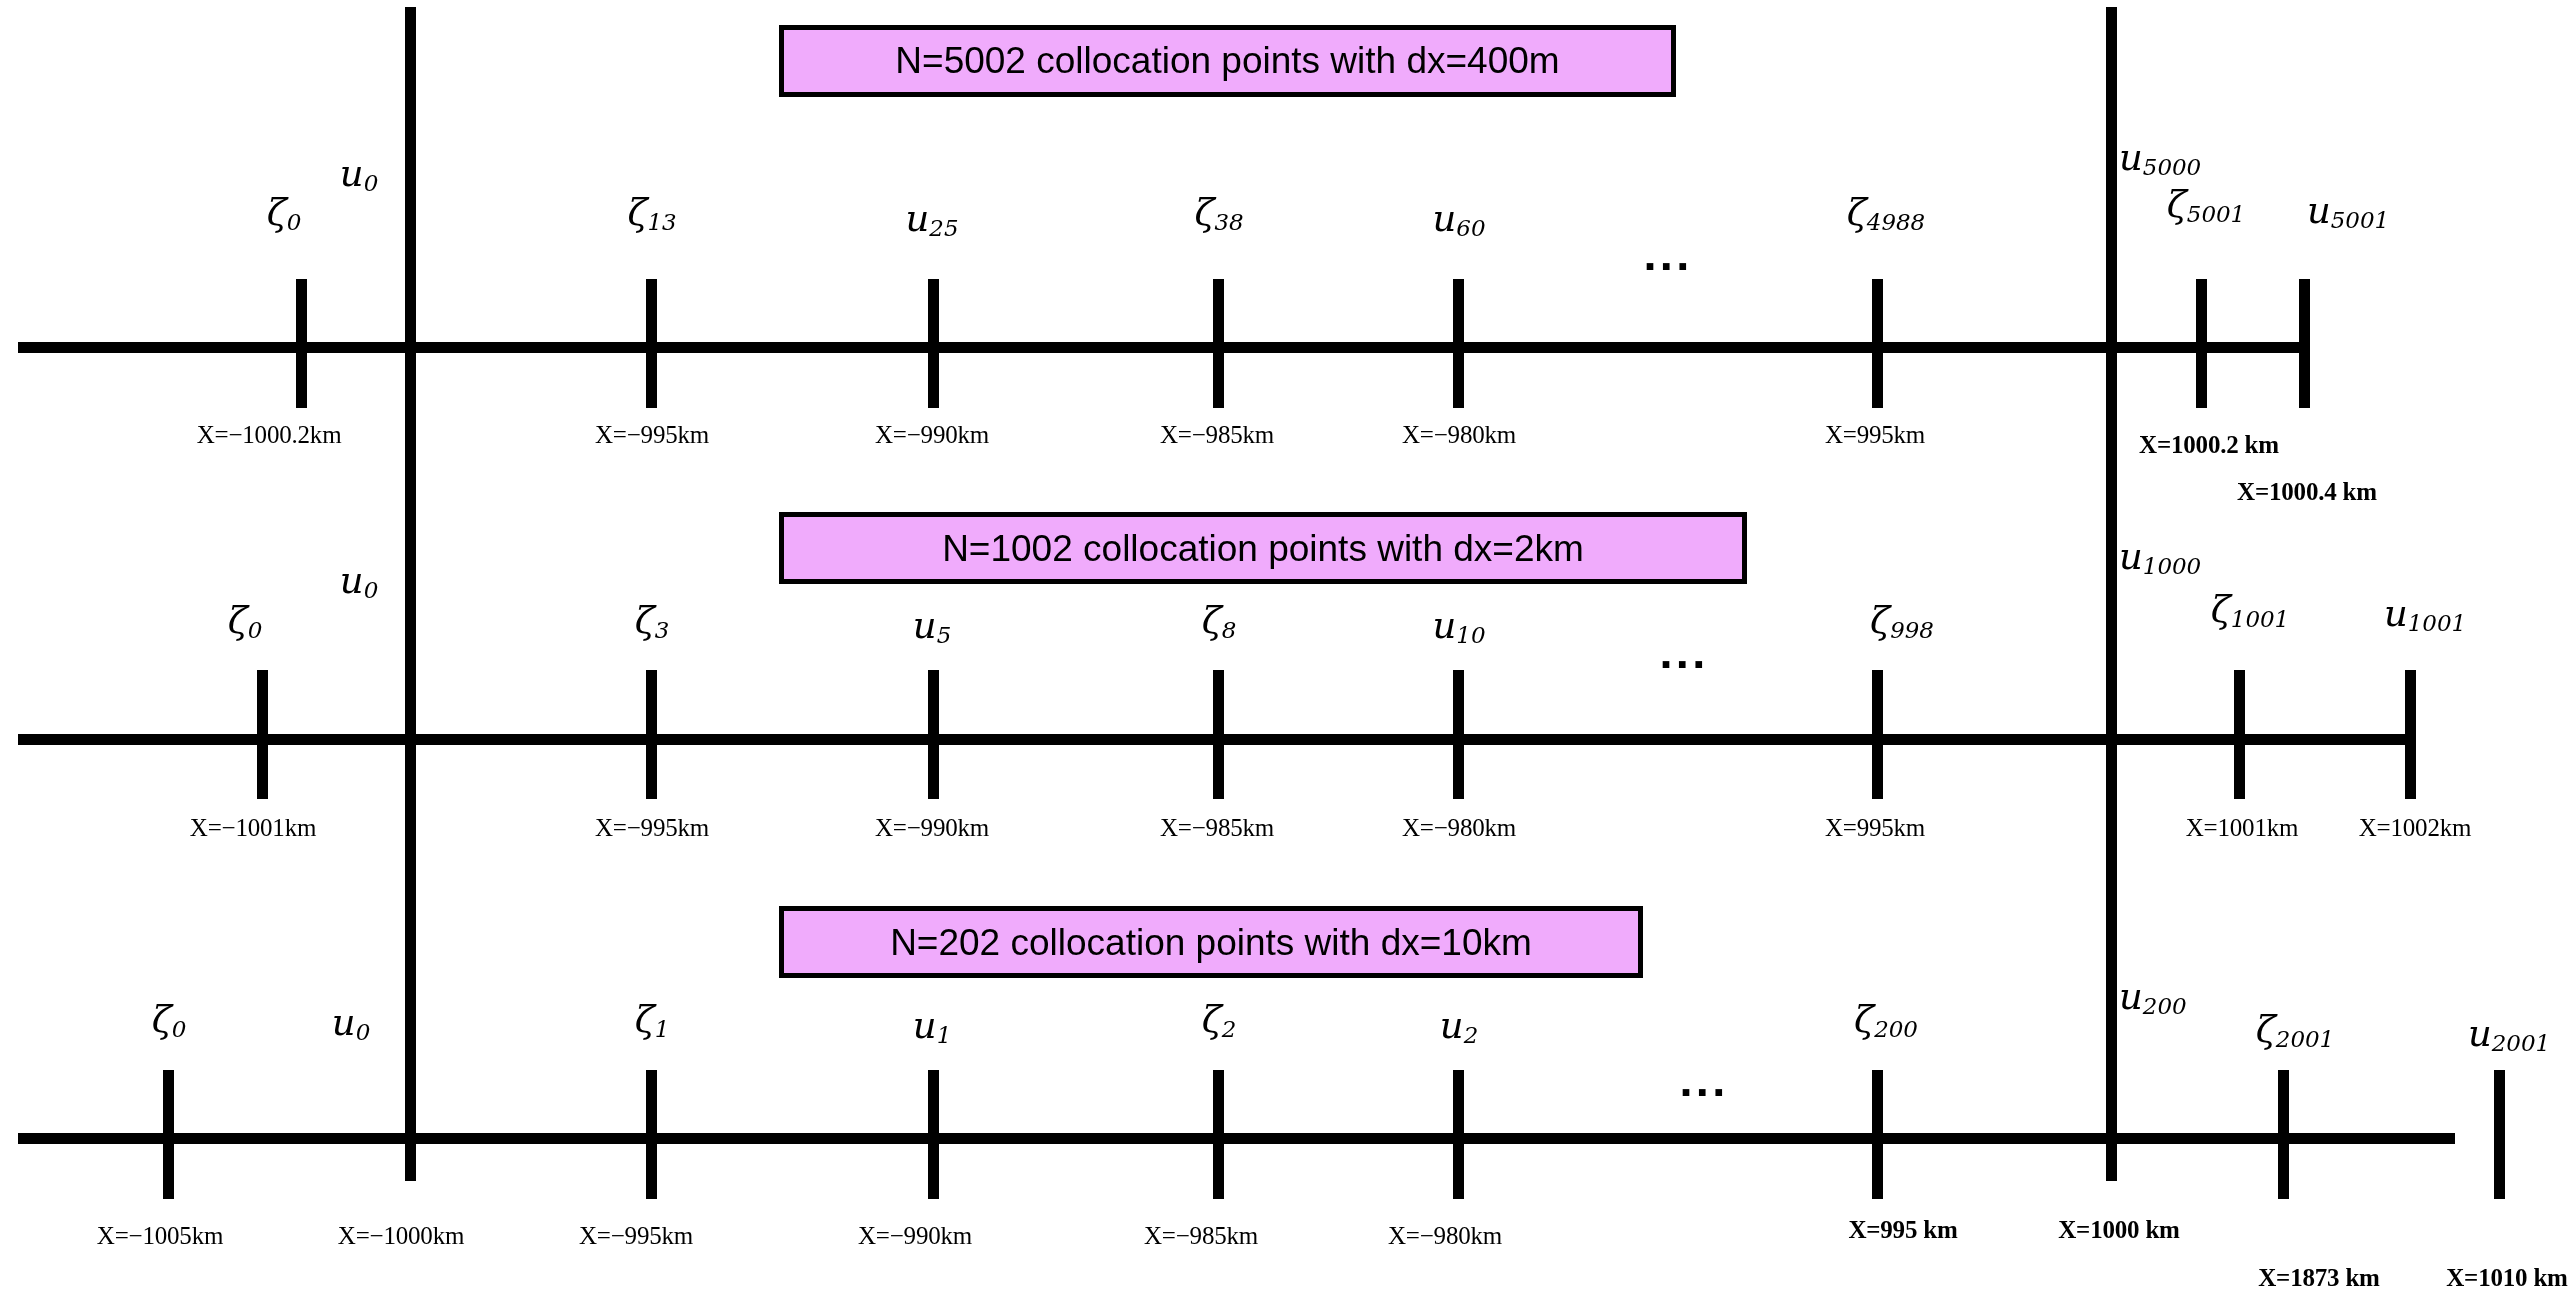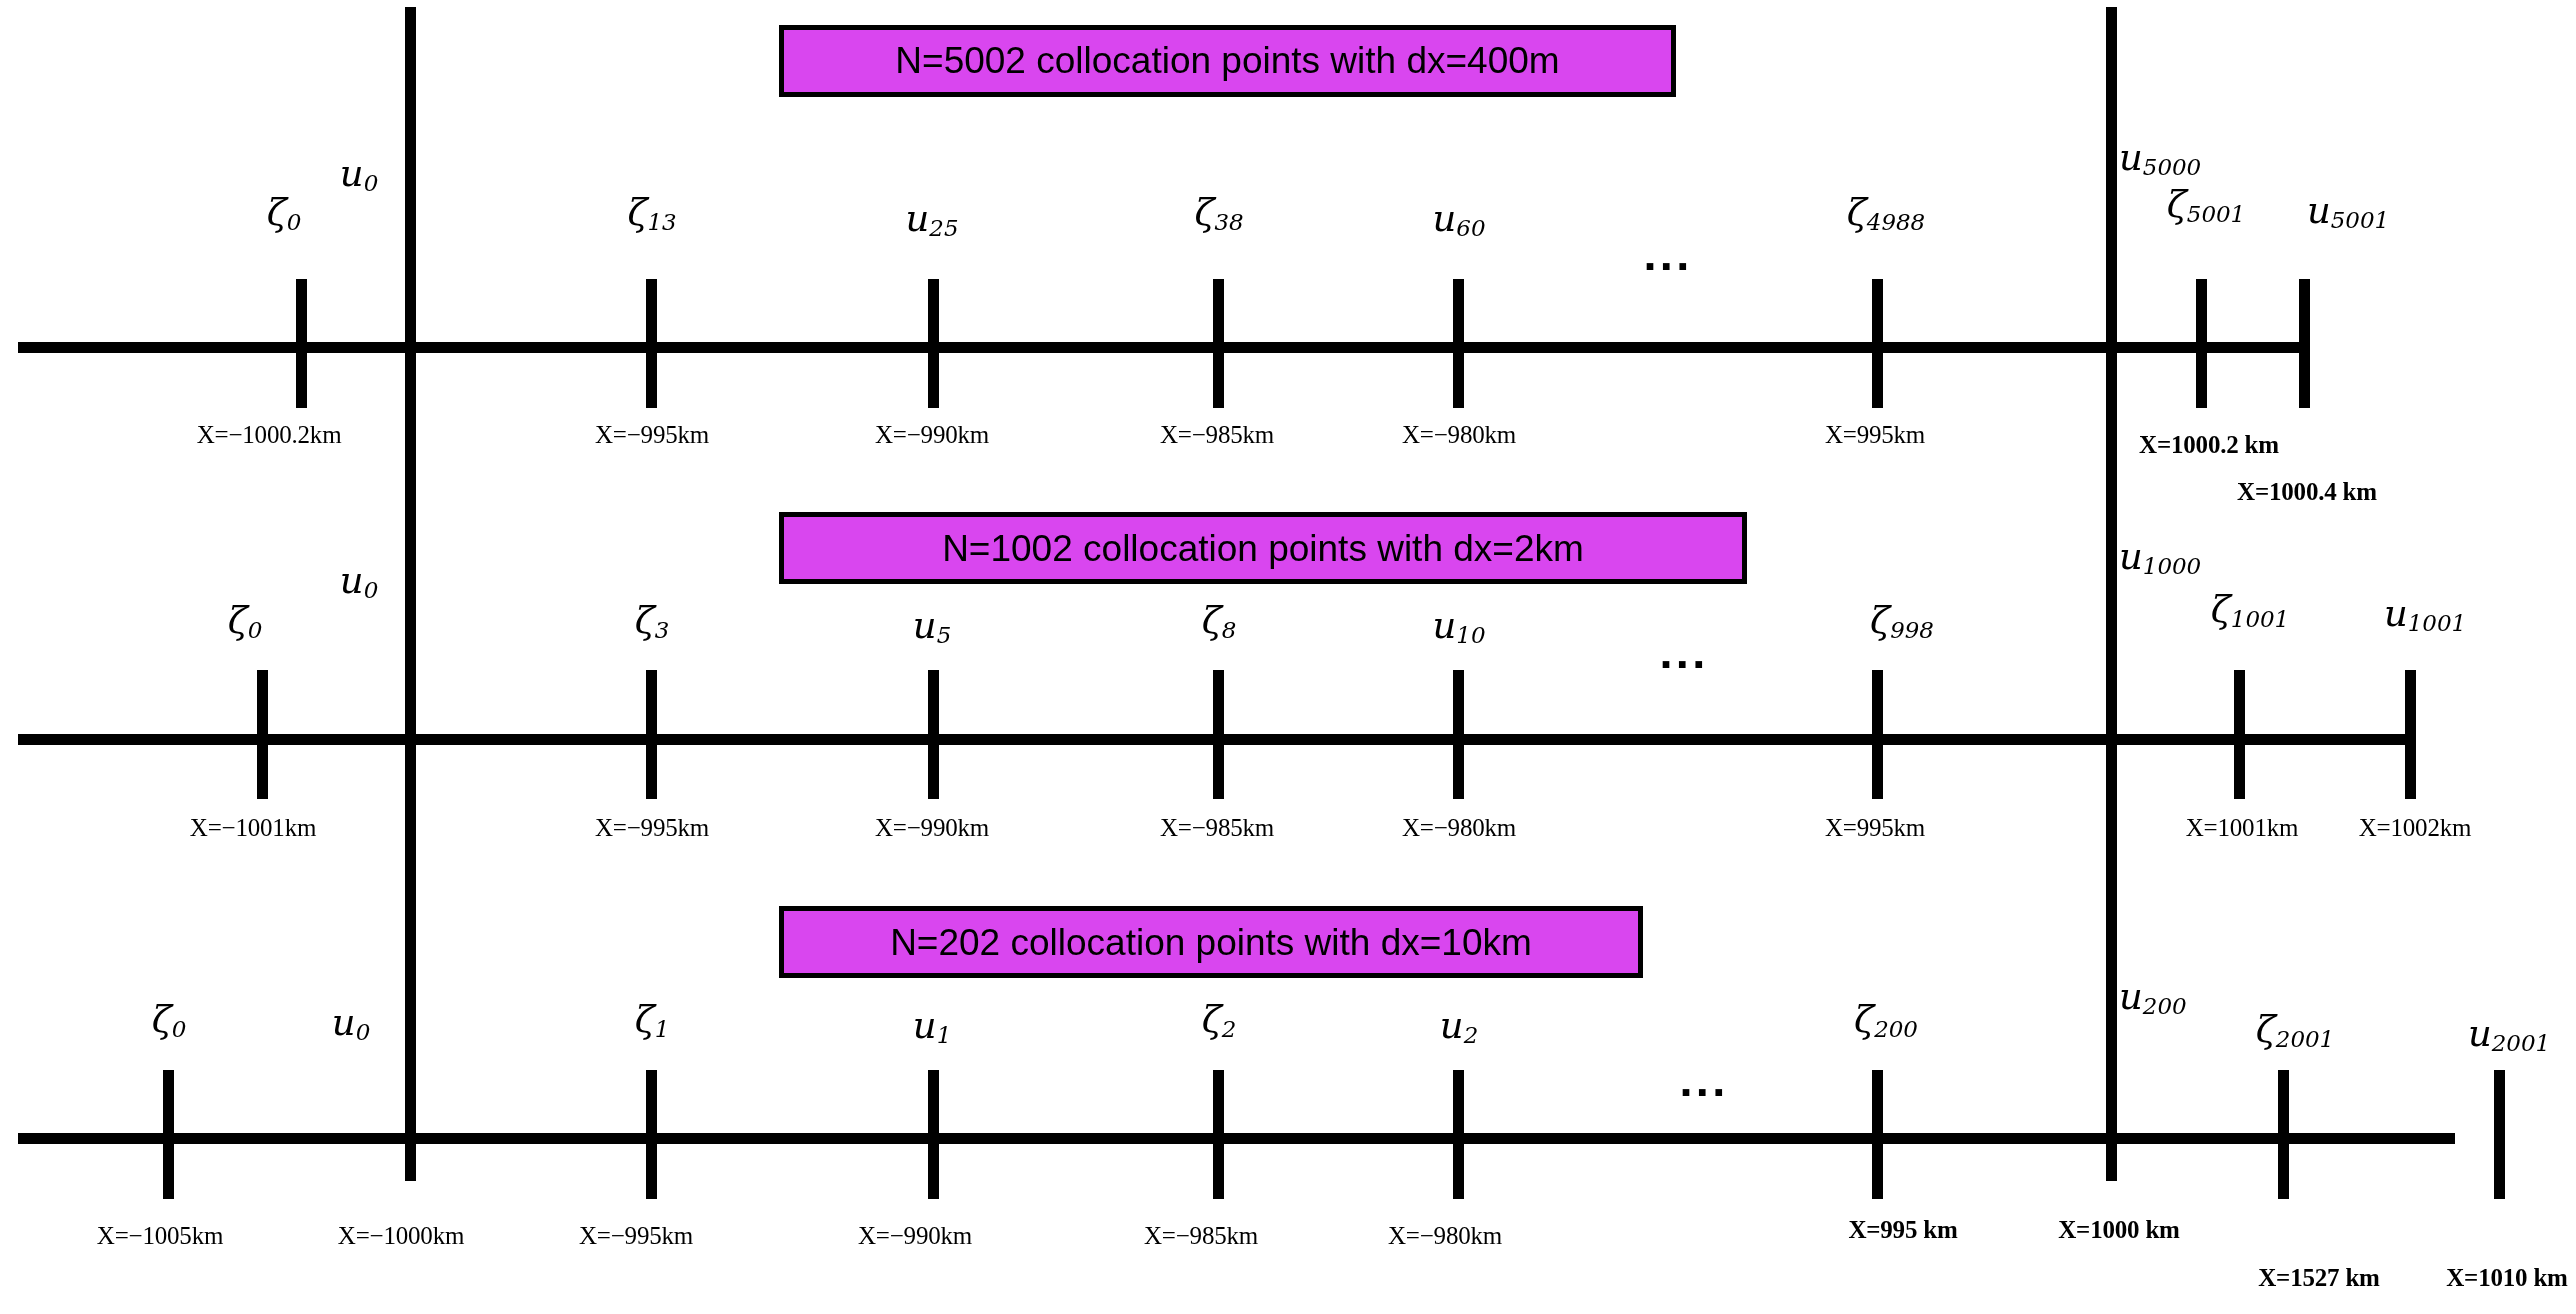--- a/index.html
+++ b/index.html
@@ -78,21 +78,21 @@
     line-height: 1;
     letter-spacing: 3.3px;
     white-space: nowrap;
     transform: translateX(-50%);
   }
 
   
   .titlebox {
     position: absolute;
     border: 5.7px solid #000000;
-    background: #d946ef;
+    background: #f0abfc;
     box-sizing: border-box;
     display: flex;
     align-items: center;
     justify-content: center;
     padding: 0 14.7px;
   }
   .titlebox span {
     font-family: "Liberation Sans", sans-serif;
     font-size: 37px;
     line-height: 1;
@@ -279,18 +279,18 @@
     <div class="ellipsis" style="left:1704px; top:1056px;">...</div>
 
     <div class="xlab" style="left:160px; top:1223px;">X=−1005km</div>
     <div class="xlab" style="left:401px; top:1223px;">X=−1000km</div>
     <div class="xlab" style="left:636px; top:1223px;">X=−995km</div>
     <div class="xlab" style="left:915px; top:1223px;">X=−990km</div>
     <div class="xlab" style="left:1201px; top:1223px;">X=−985km</div>
     <div class="xlab" style="left:1445px; top:1223px;">X=−980km</div>
     <div class="xlab bold" style="left:1903px; top:1217px;">X=995 km</div>
     <div class="xlab bold" style="left:2119px; top:1217px;">X=1000 km</div>
-    <div class="xlab bold" style="left:2319px; top:1265px;">X=1527 km</div>
+    <div class="xlab bold" style="left:2319px; top:1265px;">X=1873 km</div>
     <div class="xlab bold" style="left:2507px; top:1265px;">X=1010 km</div>
   </div>
 
 </div>
 
 
 </body></html>

